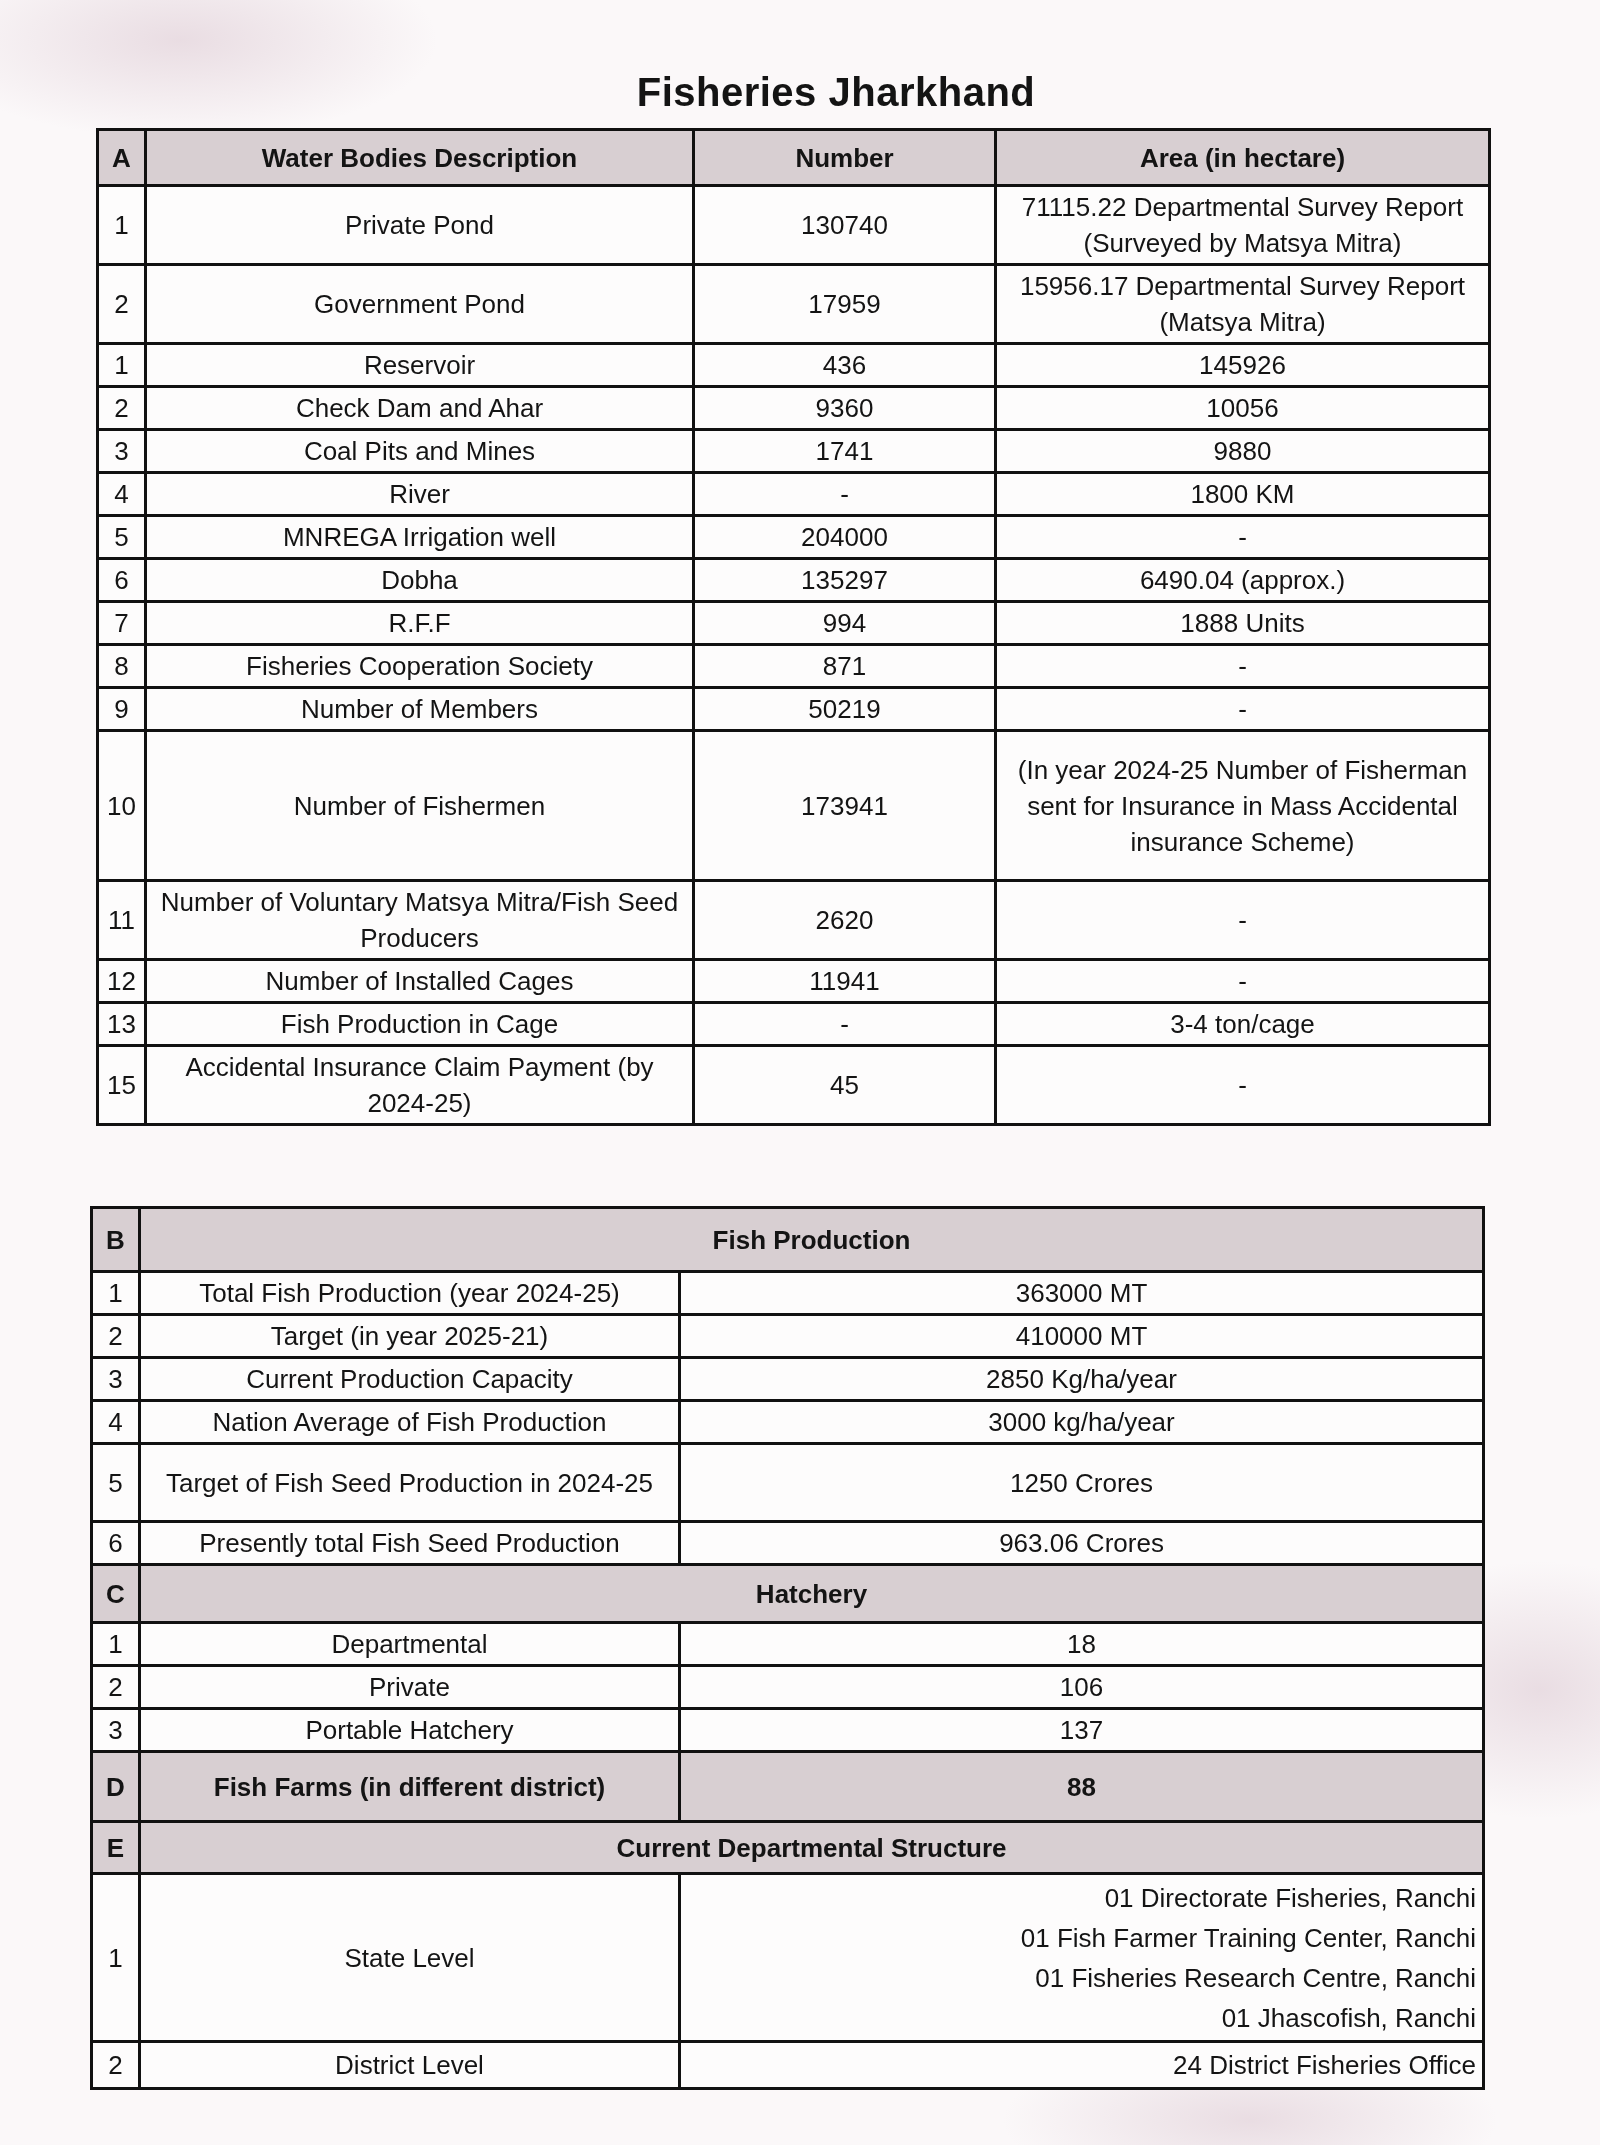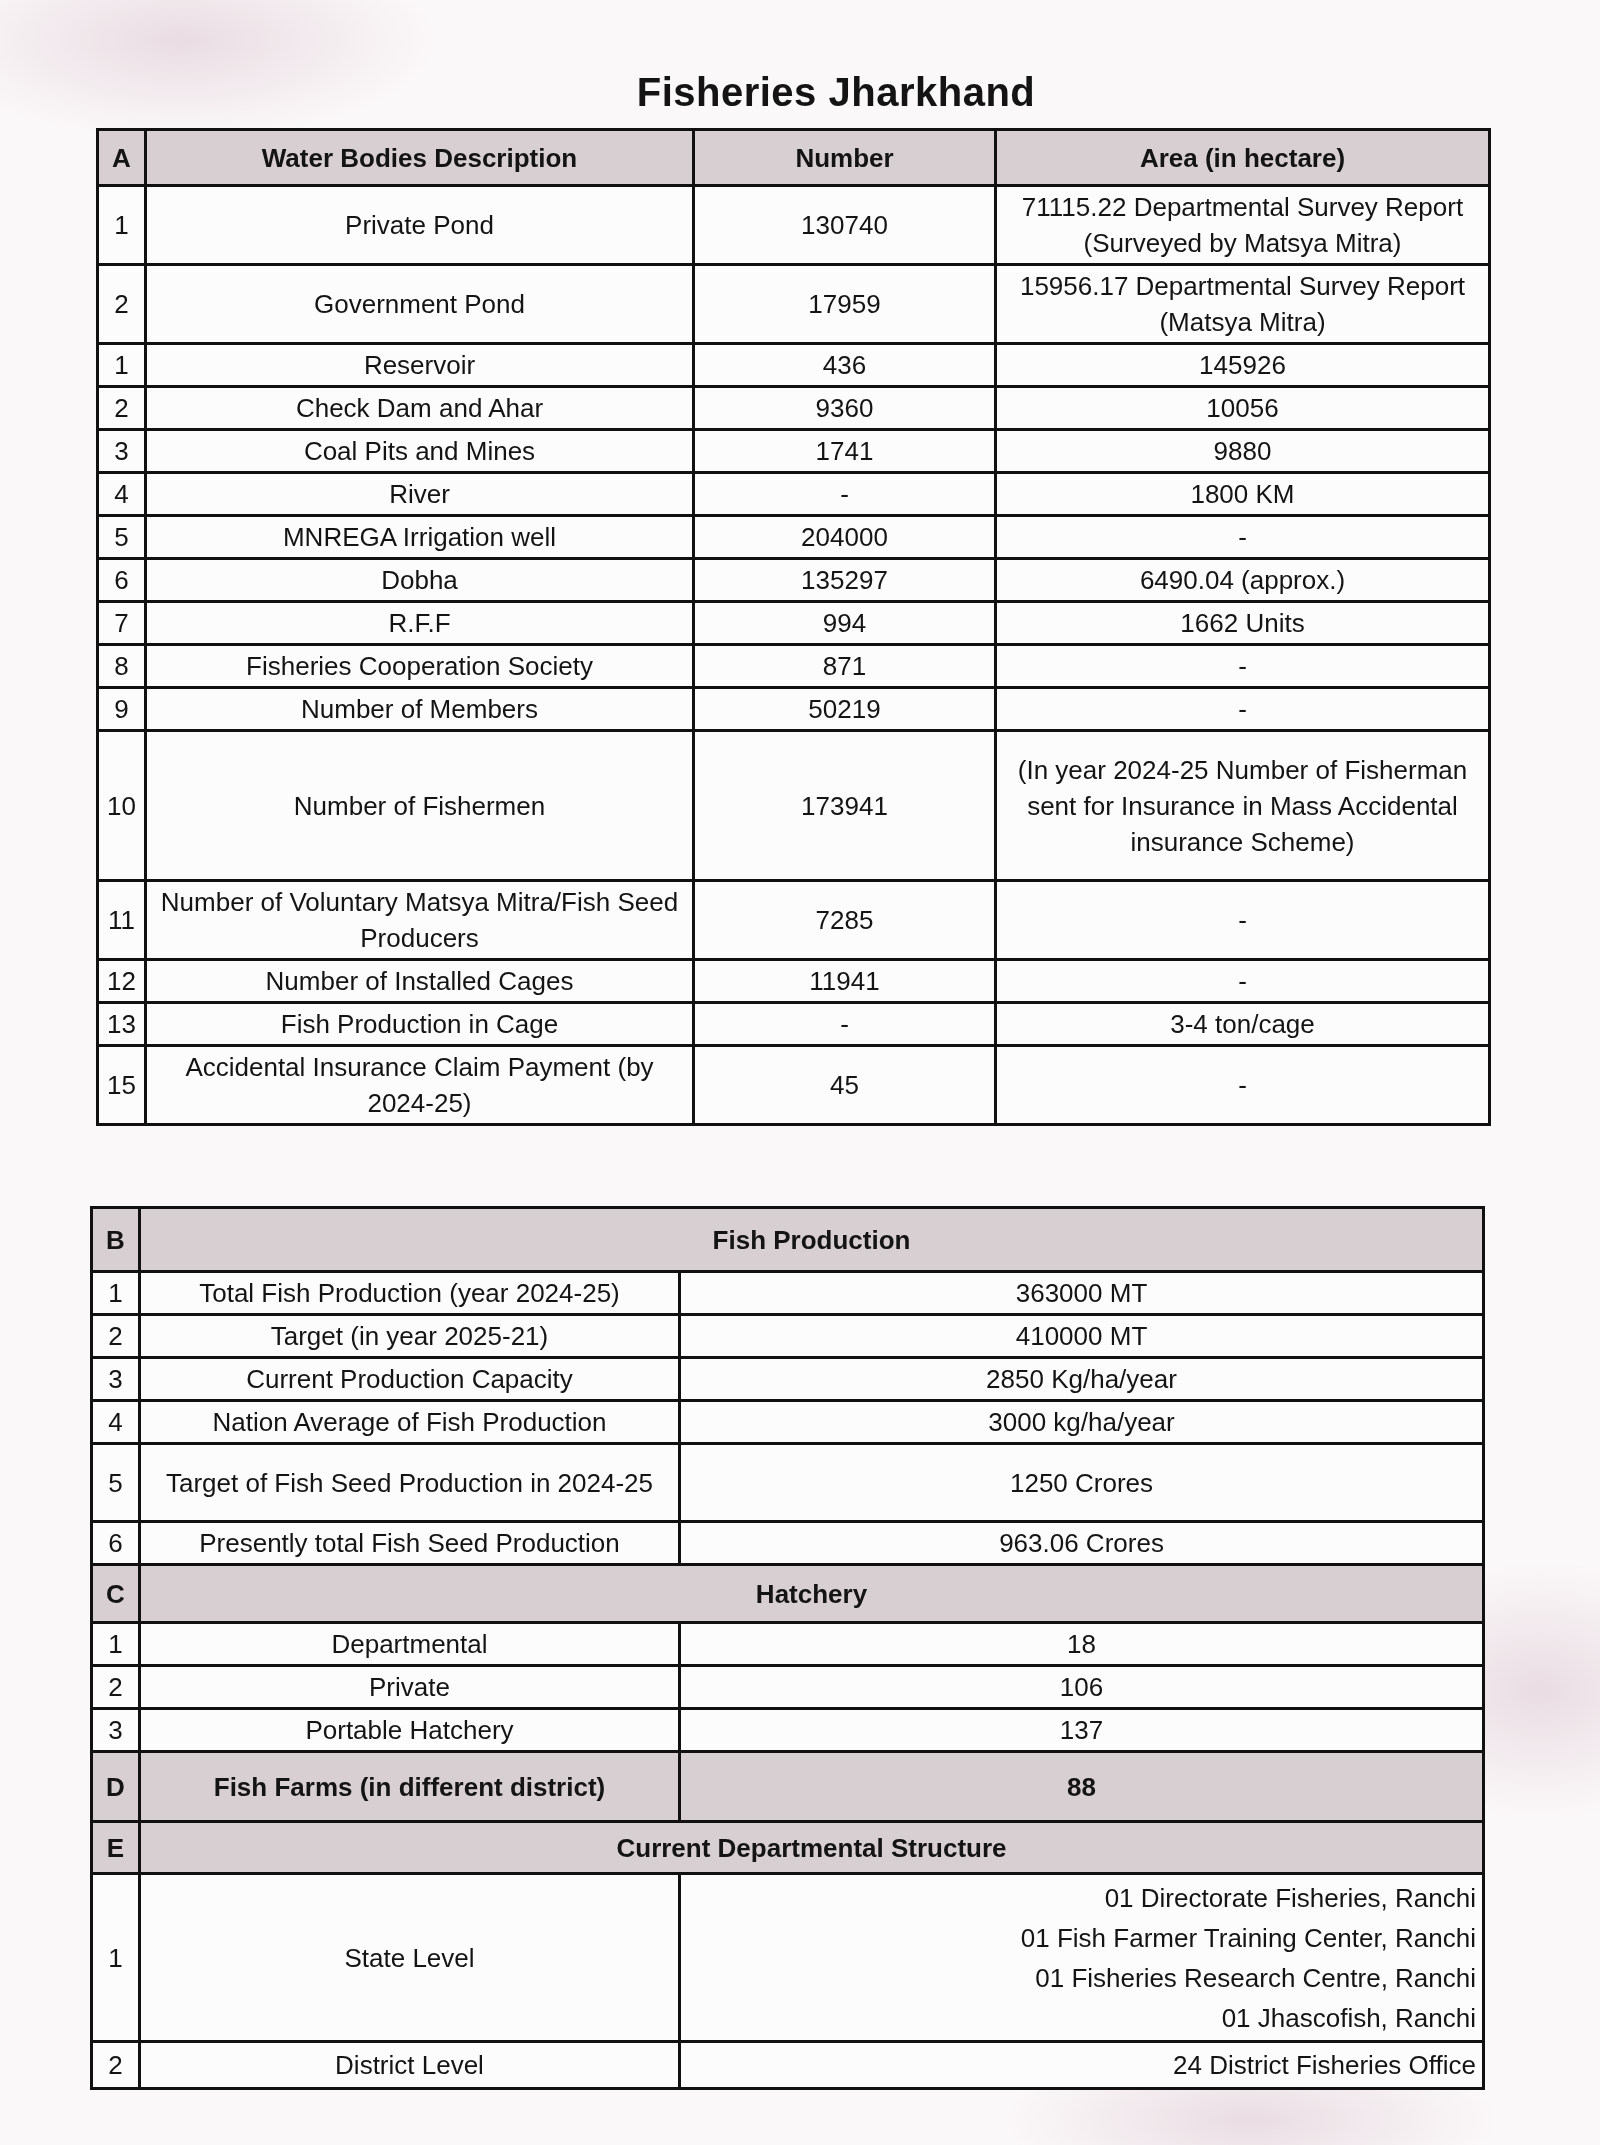--- a/index.html
+++ b/index.html
@@ -106,21 +106,21 @@
   <tr style="height:38px">
     <td class="idx">6</td>
     <td>Dobha</td>
     <td>135297</td>
     <td>6490.04 (approx.)</td>
   </tr>
   <tr style="height:38px">
     <td class="idx">7</td>
     <td>R.F.F</td>
     <td>994</td>
-    <td>1662 Units</td>
+    <td>1888 Units</td>
   </tr>
   <tr style="height:38px">
     <td class="idx">8</td>
     <td>Fisheries Cooperation Society</td>
     <td>871</td>
     <td>-</td>
   </tr>
   <tr style="height:38px">
     <td class="idx">9</td>
     <td>Number of Members</td>
@@ -129,21 +129,21 @@
   </tr>
   <tr style="height:150px">
     <td class="idx">10</td>
     <td>Number of Fishermen</td>
     <td>173941</td>
     <td>(In year 2024-25 Number of Fisherman sent for Insurance in Mass Accidental insurance Scheme)</td>
   </tr>
   <tr style="height:78px">
     <td class="idx">11</td>
     <td>Number of Voluntary Matsya Mitra/Fish Seed Producers</td>
-    <td>7285</td>
+    <td>2620</td>
     <td>-</td>
   </tr>
   <tr style="height:38px">
     <td class="idx">12</td>
     <td>Number of Installed Cages</td>
     <td>11941</td>
     <td>-</td>
   </tr>
   <tr style="height:38px">
     <td class="idx">13</td>

